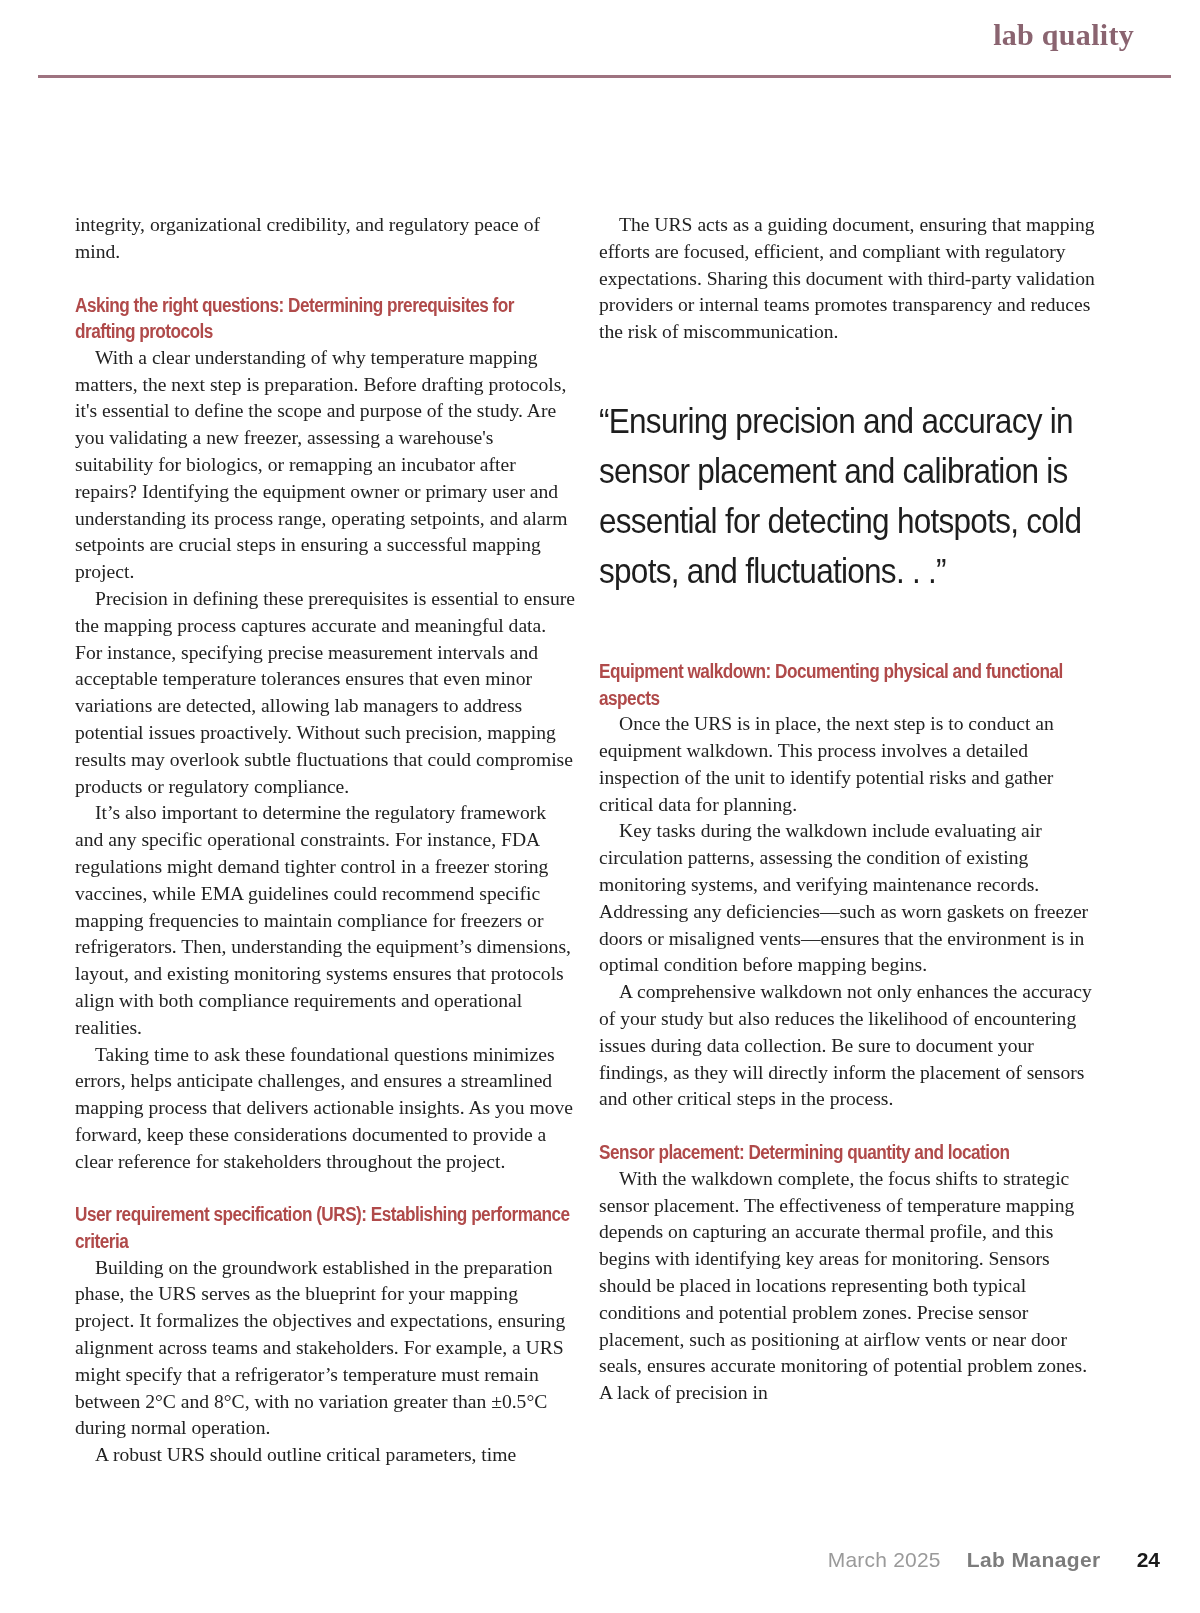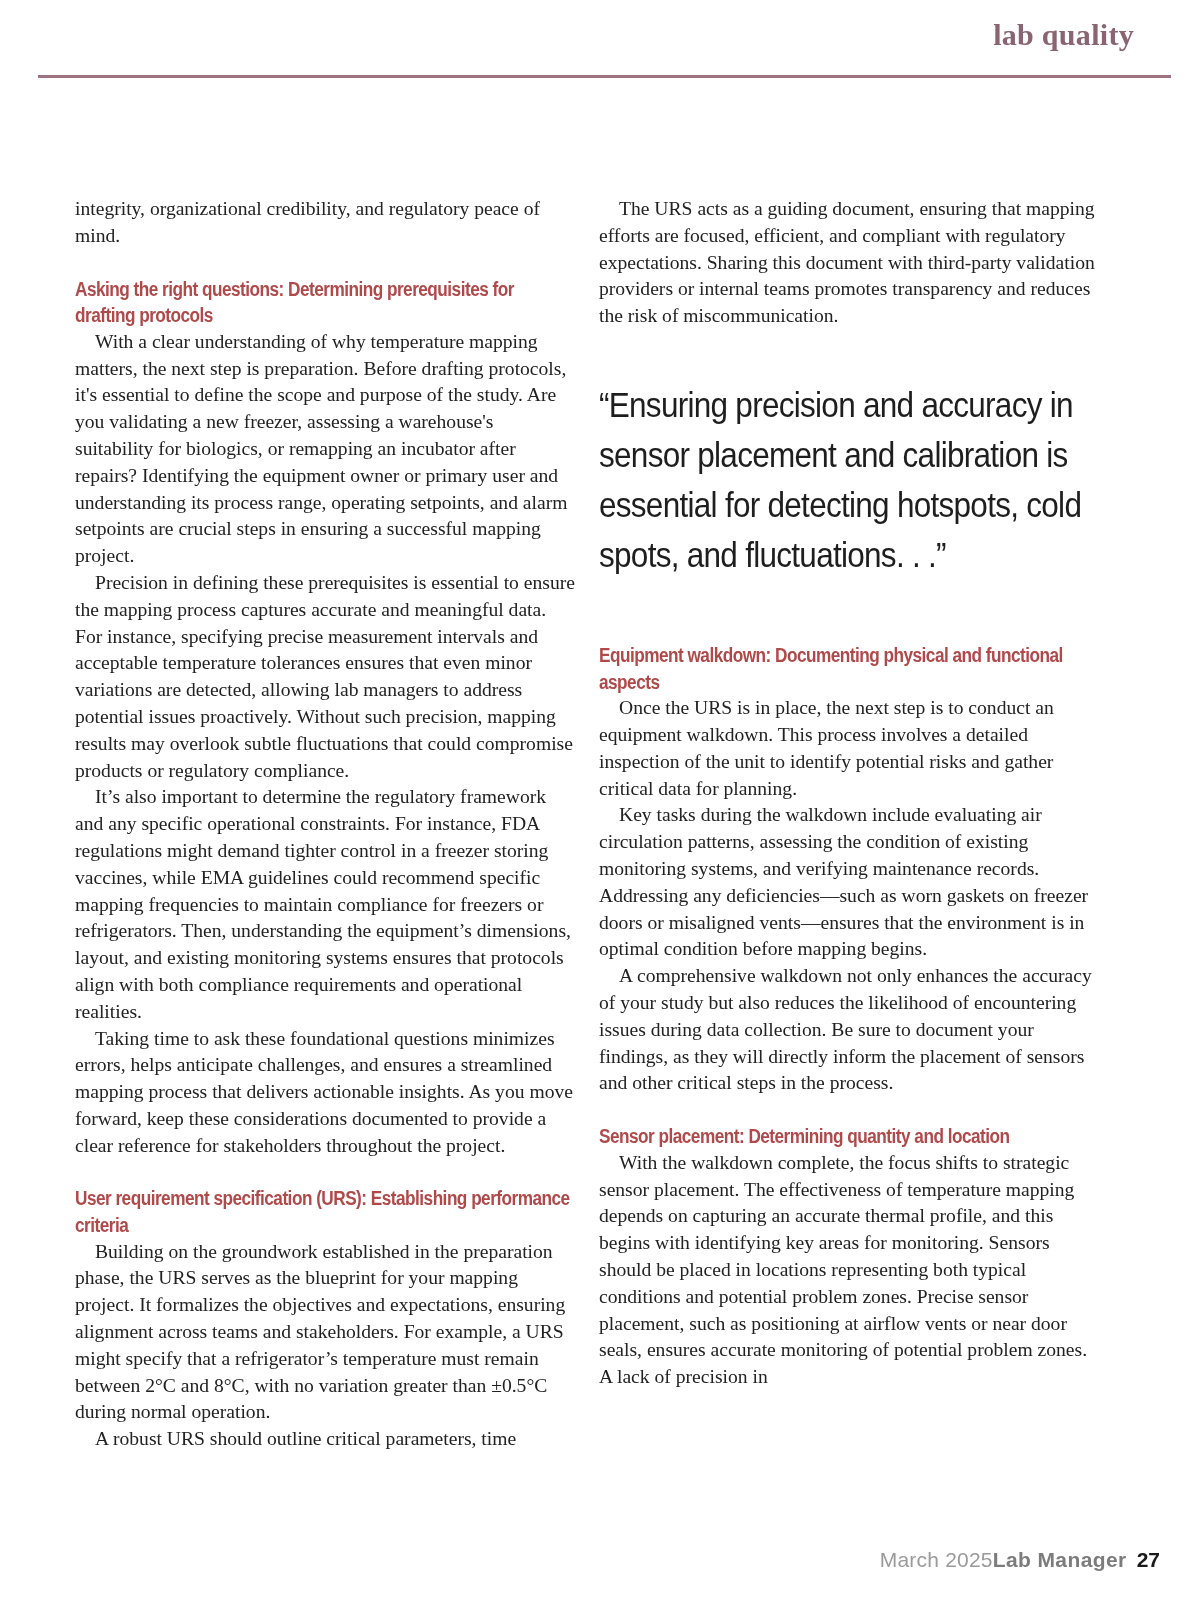--- a/index.html
+++ b/index.html
@@ -7,21 +7,21 @@
   .running-head {
     position: absolute; top: 18px; right: 66px;
     font-family: "Liberation Serif", "DejaVu Serif", serif;
     font-size: 30px; color: #8a6470; letter-spacing: 0.3px; font-weight: bold;
   }
   .head-rule {
     position: absolute; top: 75px; left: 38px; width: 1133px; height: 3px;
     background: #9e7380;
   }
   .col {
-    position: absolute; top: 196px; width: 500px;
+    position: absolute; top: 212px; width: 500px;
     font-family: "Liberation Serif", "DejaVu Serif", serif;
     font-size: 19.6px; line-height: 26.8px; color: #222222;
   }
   .col-left { left: 75px; }
   .col-right { left: 599px; width: 502px; }
   .col p { margin: 0; text-indent: 20px; text-align: left; }
   .col p.no-indent { text-indent: 0; }
   .col h2 {
     margin: 26px 0 0 0;
     font-family: "Liberation Sans", "DejaVu Sans", sans-serif;
@@ -32,21 +32,21 @@
   .pull-quote {
     margin: 50px 0 62px 0;
     font-family: "Liberation Sans", "DejaVu Sans", sans-serif;
     font-size: 35px; line-height: 50px; color: #1e1e1e;
     letter-spacing: -0.8px;
     transform: scaleX(0.9); transform-origin: left top; width: 560px;
   }
   .footer {
     position: absolute; top: 1548px; right: 40px;
     font-family: "Liberation Sans", "DejaVu Sans", sans-serif;
-    display: flex; align-items: baseline; 
+    display: flex; align-items: baseline; gap: 26px;
   }
   .footer .date { color: #9a9a9a; font-size: 21px; font-weight: normal; letter-spacing: 0.2px; }
   .footer .mag { color: #7c7c7c; font-size: 21px; font-weight: bold; letter-spacing: 0.4px; }
   .footer .page { color: #1a1a1a; font-size: 21px; font-weight: bold; margin-left: 10px; }
 </style>
 </head>
 <body>
 
 <div class="running-head">lab quality</div>
 <div class="head-rule"></div>
@@ -75,14 +75,14 @@
   <p>Key tasks during the walkdown include evaluating air circulation patterns, assessing the condition of existing monitoring systems, and verifying maintenance records. Addressing any deficiencies—such as worn gaskets on freezer doors or misaligned vents—ensures that the environment is in optimal condition before mapping begins.</p>
   <p>A comprehensive walkdown not only enhances the accuracy of your study but also reduces the likelihood of encountering issues during data collection. Be sure to document your findings, as they will directly inform the placement of sensors and other critical steps in the process.</p>
 
   <h2>Sensor placement: Determining quantity and location</h2>
   <p>With the walkdown complete, the focus shifts to strategic sensor placement. The effectiveness of temperature mapping depends on capturing an accurate thermal profile, and this begins with identifying key areas for monitoring. Sensors should be placed in locations representing both typical conditions and potential problem zones. Precise sensor placement, such as positioning at airflow vents or near door seals, ensures accurate monitoring of potential problem zones. A lack of precision in</p>
 </div>
 
 <div class="footer">
   <span class="date">March 2025</span>
   <span class="mag">Lab Manager</span>
-  <span class="page">27</span>
+  <span class="page">24</span>
 </div>
 
 </body></html>

